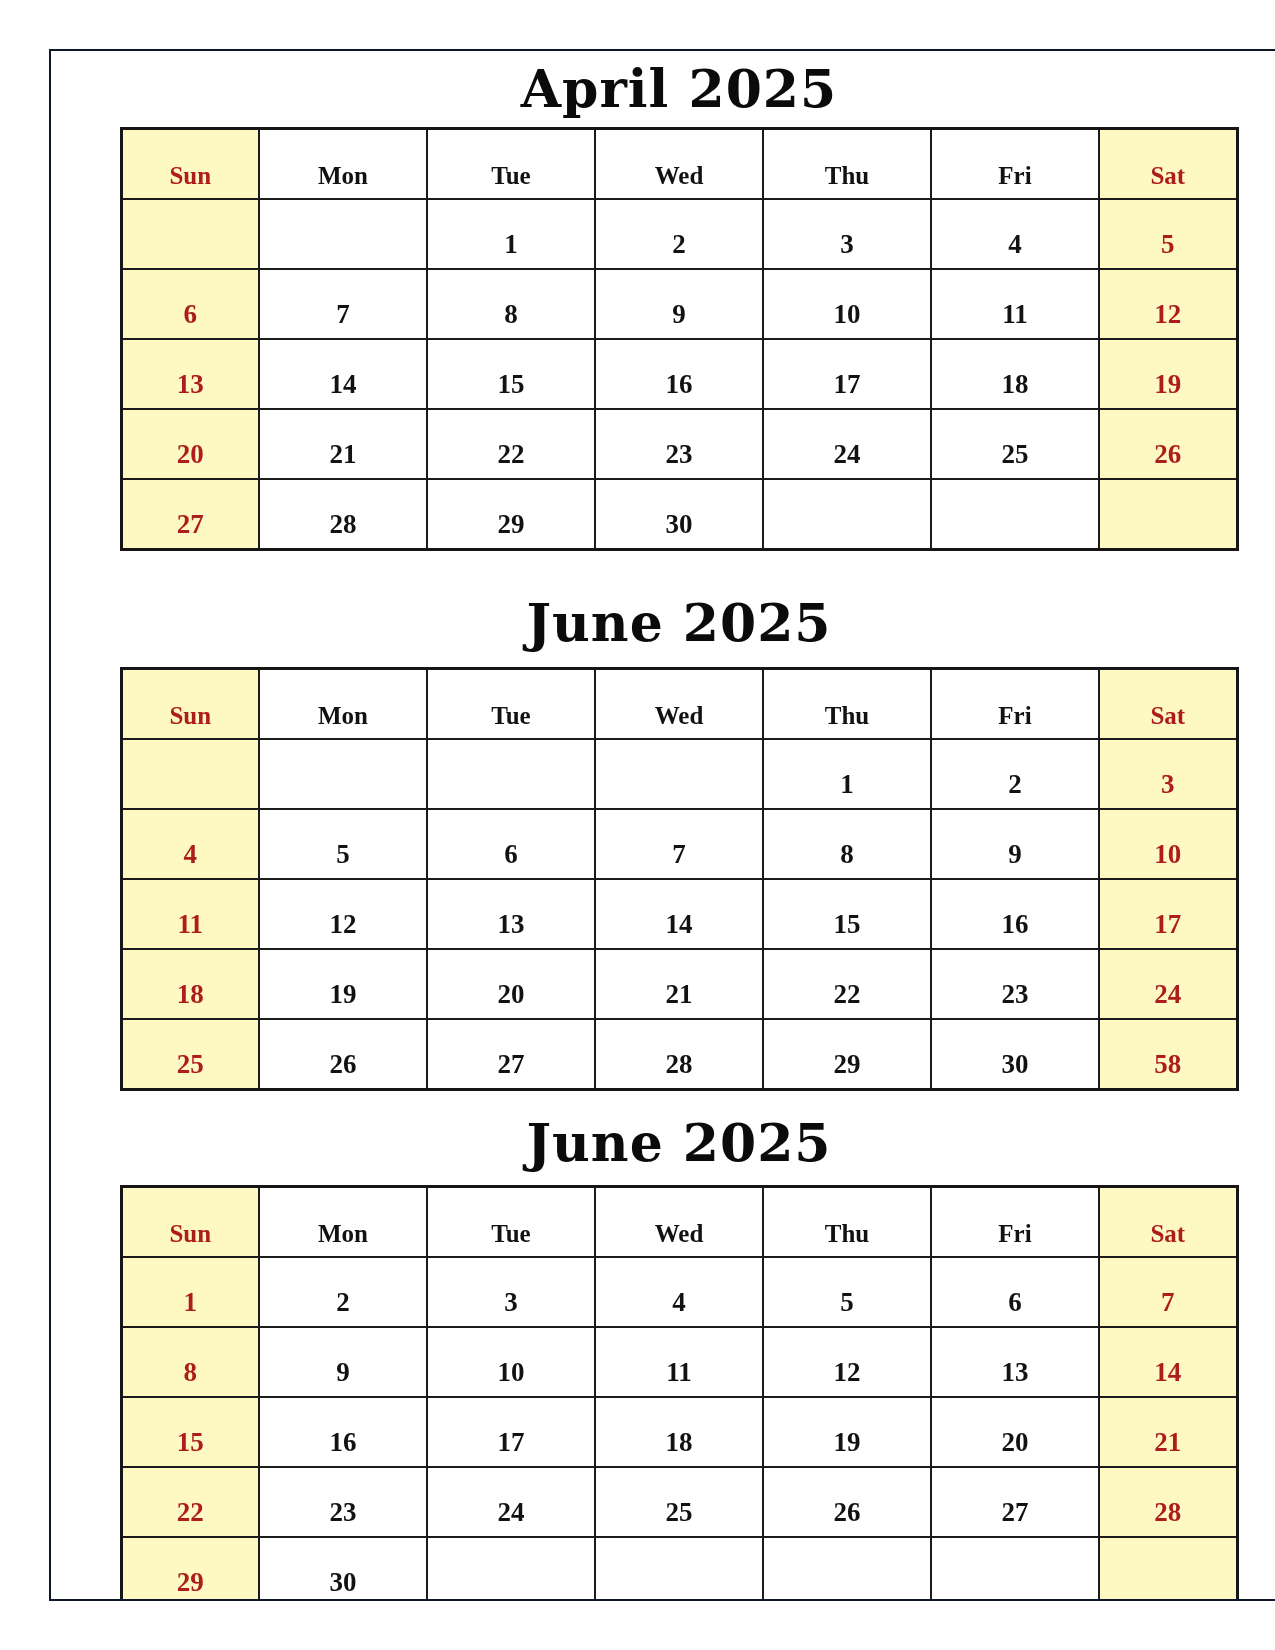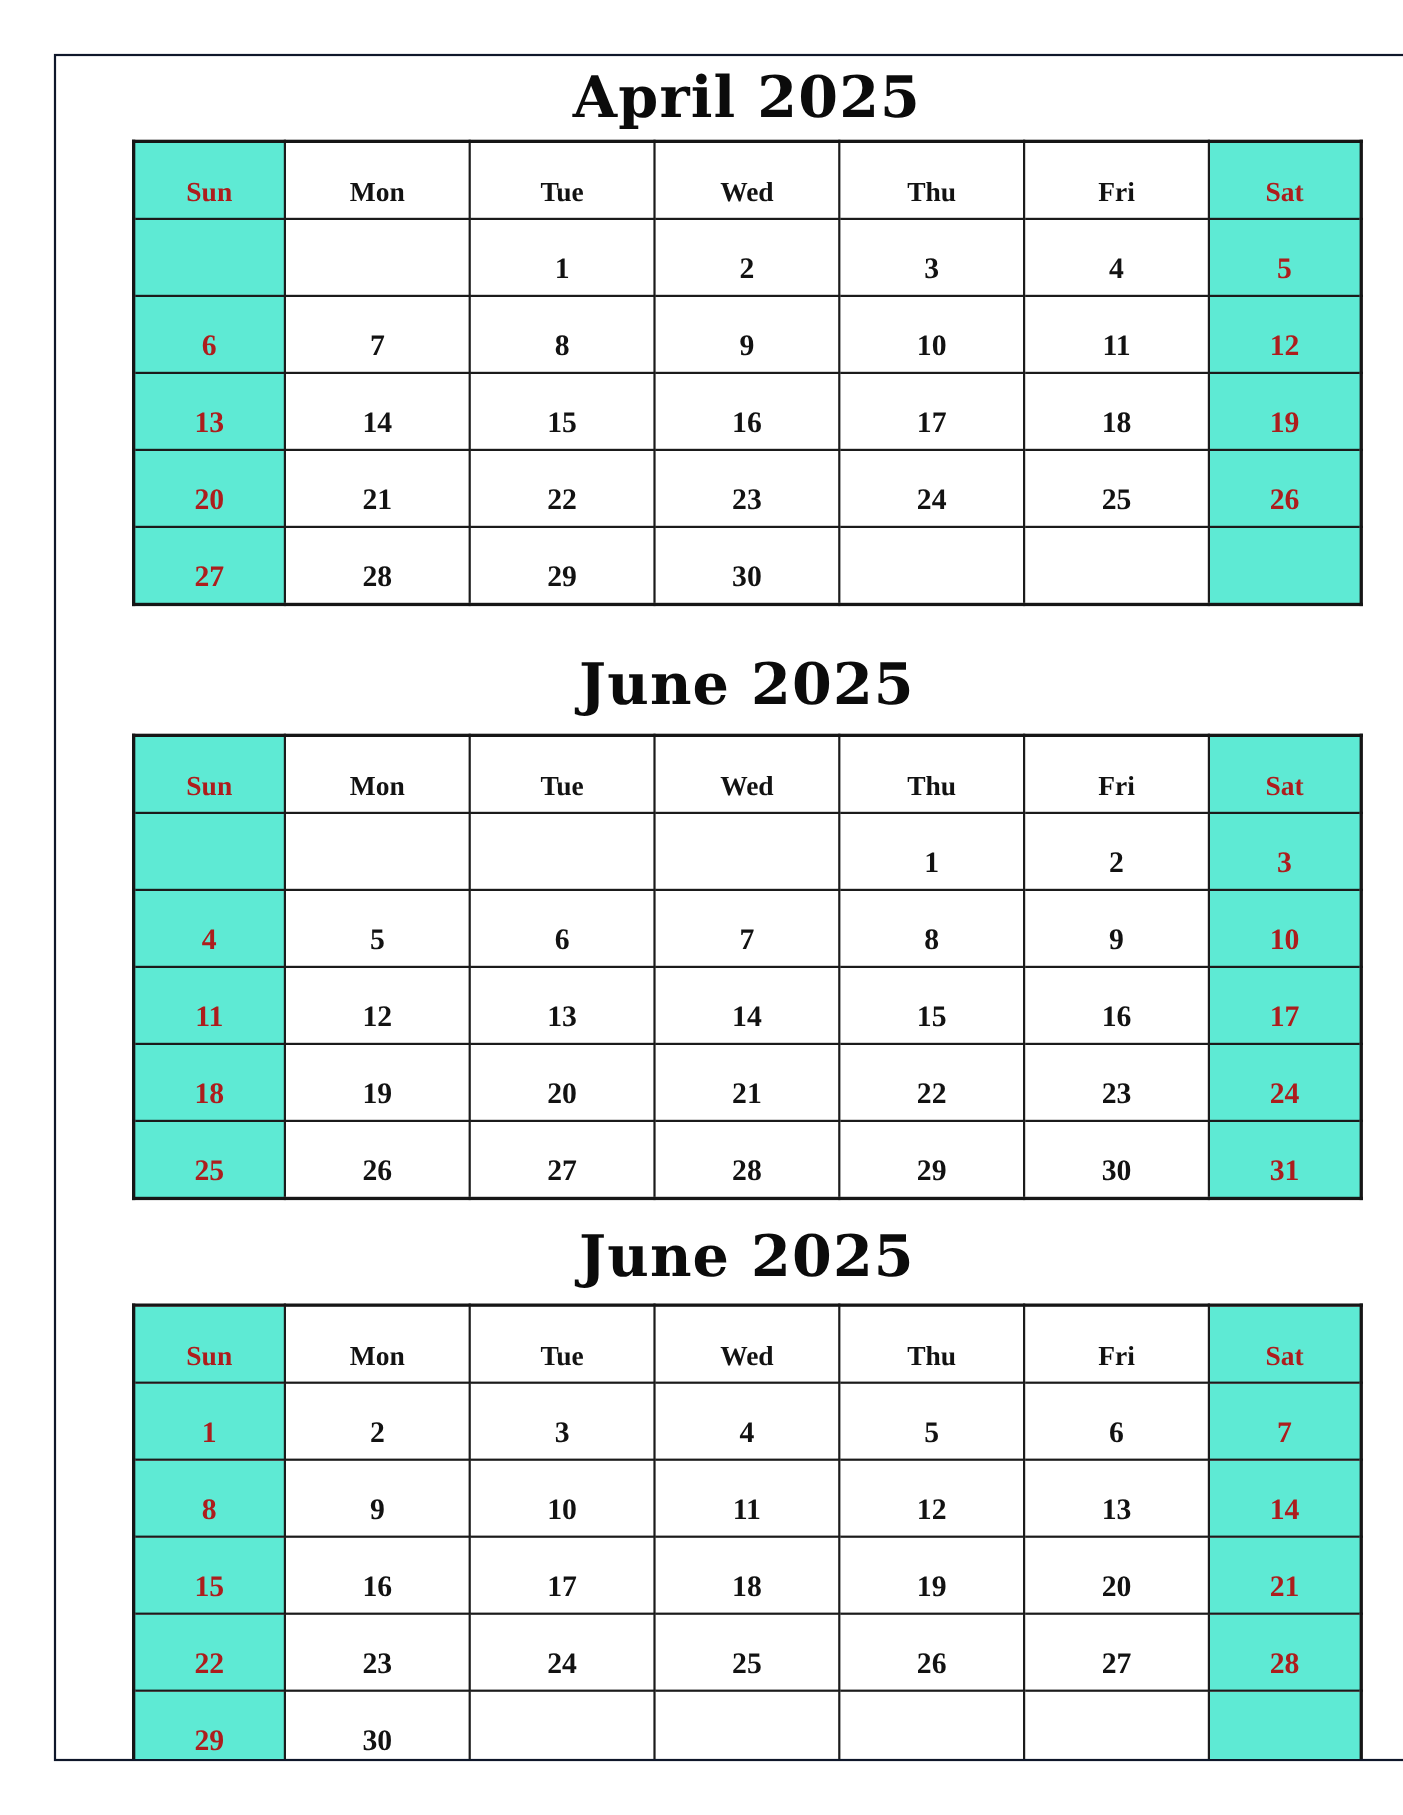--- a/index.html
+++ b/index.html
@@ -54,21 +54,21 @@
     text-align: center;
     vertical-align: bottom;
     padding: 0 0 8px 0;
     font-family: "Liberation Serif", serif;
     font-weight: bold;
     color: #121212;
     overflow: hidden;
   }
   th.weekday-cell { font-size: 25px; }
   td.date-cell    { font-size: 27px; }
-  .weekend { background: #5eead4; }
+  .weekend { background: #fef9c3; }
   th.weekend, td.weekend { color: #ad1d1d; }
 </style>
 </head>
 <body>
 
 <div class="page-frame">
 
   <section class="month-section section-april">
     <h1 class="month-title">April 2025</h1>
     <table class="month-table">
@@ -202,21 +202,21 @@
             <td class="date-cell">23</td>
             <td class="date-cell weekend">24</td>
           </tr>
           <tr>
             <td class="date-cell weekend">25</td>
             <td class="date-cell">26</td>
             <td class="date-cell">27</td>
             <td class="date-cell">28</td>
             <td class="date-cell">29</td>
             <td class="date-cell">30</td>
-            <td class="date-cell weekend">31</td>
+            <td class="date-cell weekend">58</td>
           </tr>
         </tbody>
       </table>
   </section>
 
   <section class="month-section section-june">
     <h1 class="month-title">June 2025</h1>
     <table class="month-table">
         <colgroup>
           <col class="c-narrow">

